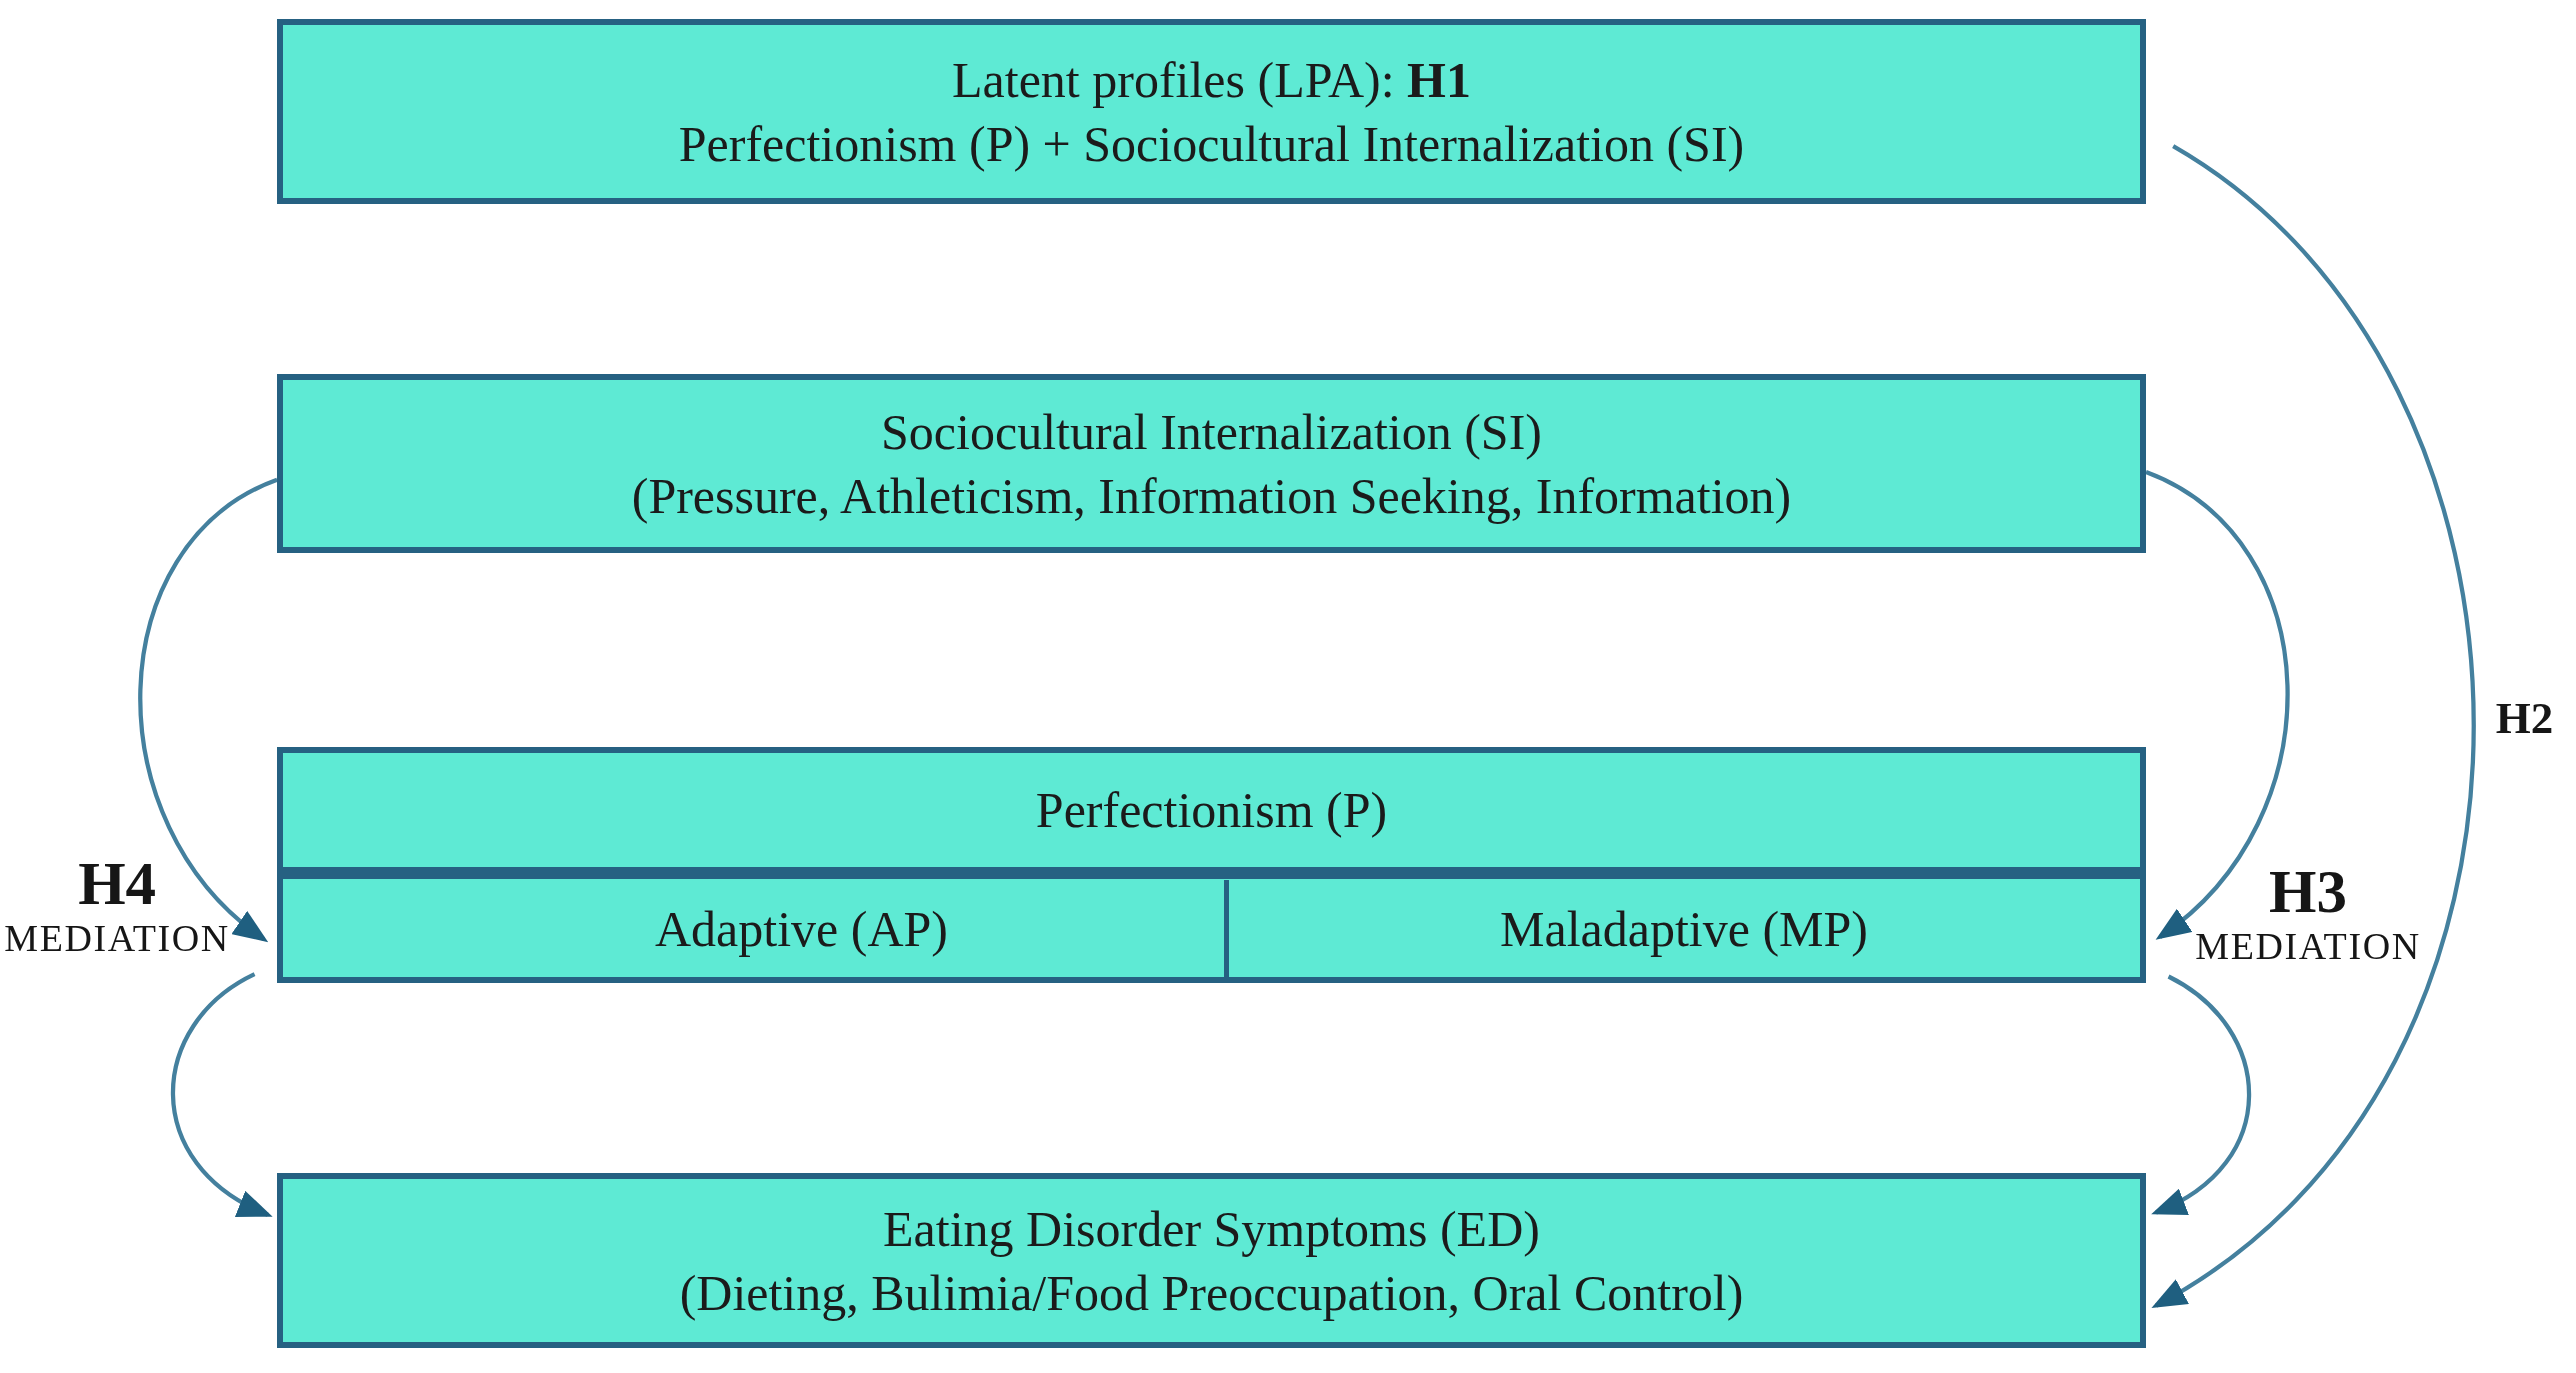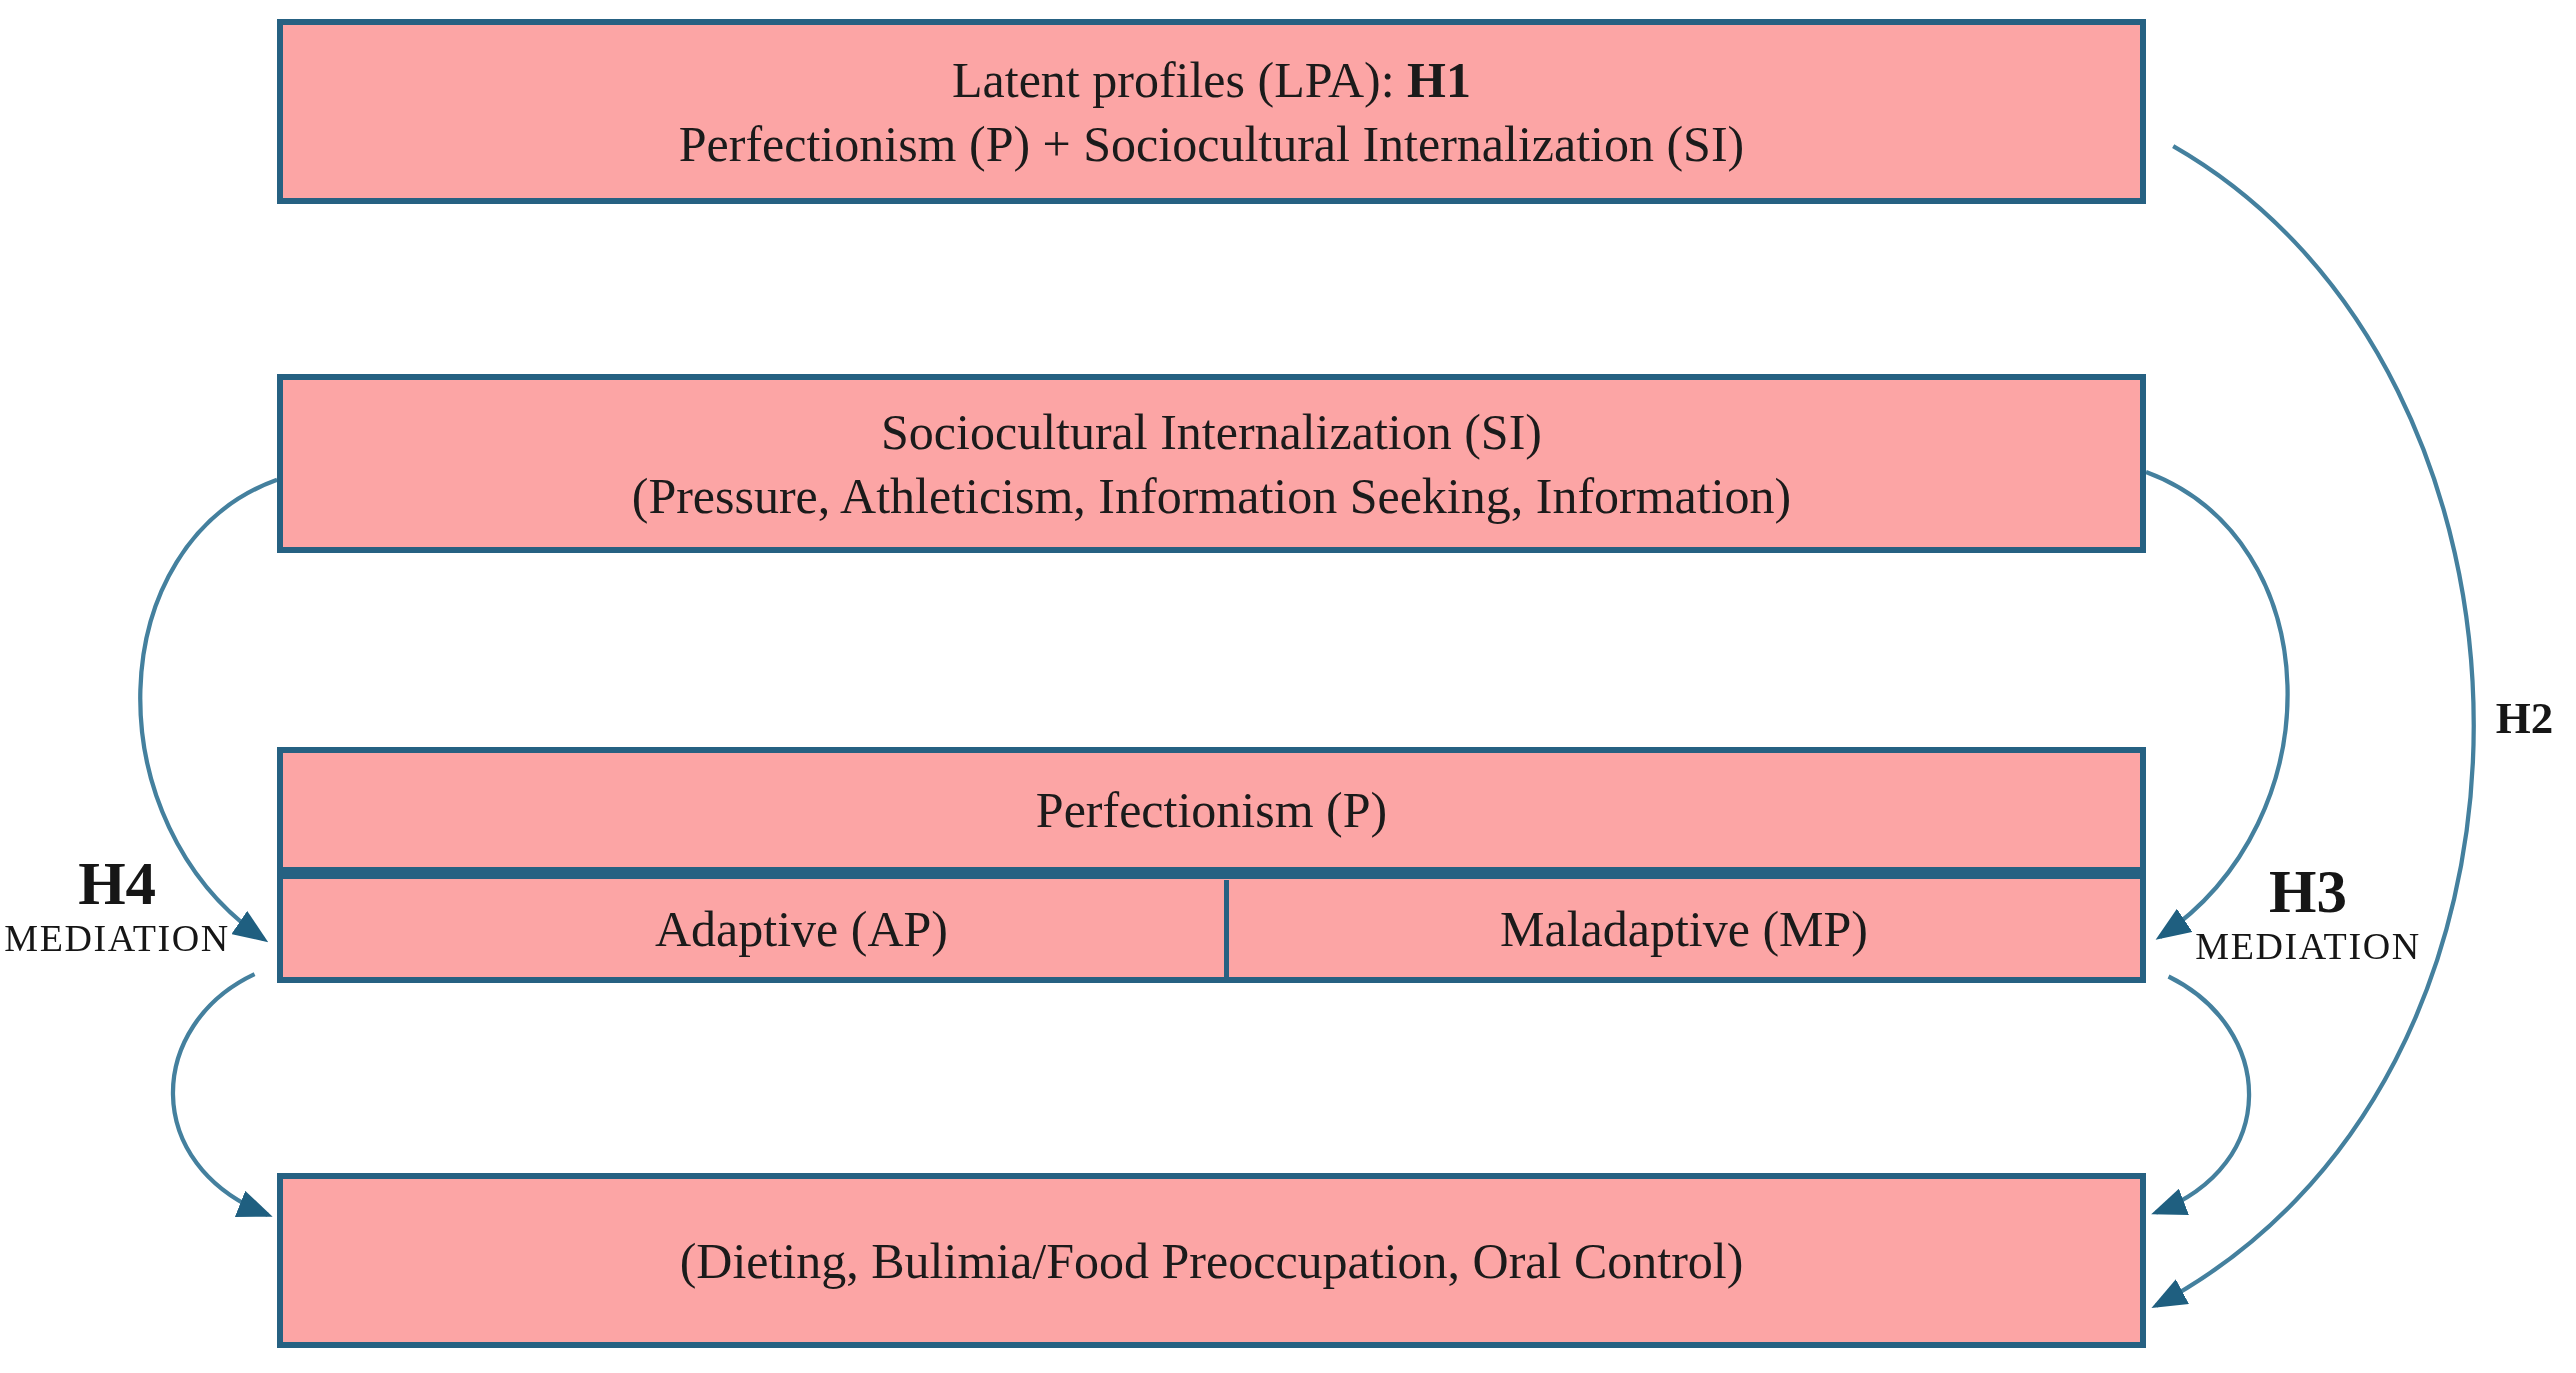--- a/index.html
+++ b/index.html
@@ -10,21 +10,21 @@
     font-family:"Liberation Serif","DejaVu Serif",serif;
     color:#1b1b1b;
     overflow:hidden;
   }
   .arrows{
     position:absolute;left:0;top:0;width:100%;height:100%;
     pointer-events:none;
   }
   .box{
     position:absolute;left:277px;width:1869px;
-    border:6.2px solid #266182;background:#fca5a5;
+    border:6.2px solid #266182;background:#5eead4;
     box-sizing:border-box;
     display:flex;flex-direction:column;justify-content:center;align-items:center;
     text-align:center;font-size:50px;line-height:1.28;
   }
   .top-box{top:19.4px;height:185px;}
   .si-box{top:374px;height:179px;}
   .ed-box{top:1173px;height:175px;}
   .p-box{top:747px;height:236px;display:block;}
   .b{font-weight:bold;}
   .p-title{
@@ -76,20 +76,21 @@
 
   <div class="box p-box">
     <div class="p-title">Perfectionism (P)</div>
     <div class="p-divider-h"></div>
     <div class="p-divider-v"></div>
     <div class="p-cell ap-cell">Adaptive (AP)</div>
     <div class="p-cell mp-cell">Maladaptive (MP)</div>
   </div>
 
   <div class="box ed-box">
+    <div class="line">Eating Disorder Symptoms (ED)</div>
     <div class="line">(Dieting, Bulimia/Food Preoccupation, Oral Control)</div>
   </div>
 
   <div class="hlabel h4-label">
     <div class="hyp">H4</div>
     <div class="med">MEDIATION</div>
   </div>
 
   <div class="hlabel h3-label">
     <div class="hyp">H3</div>

